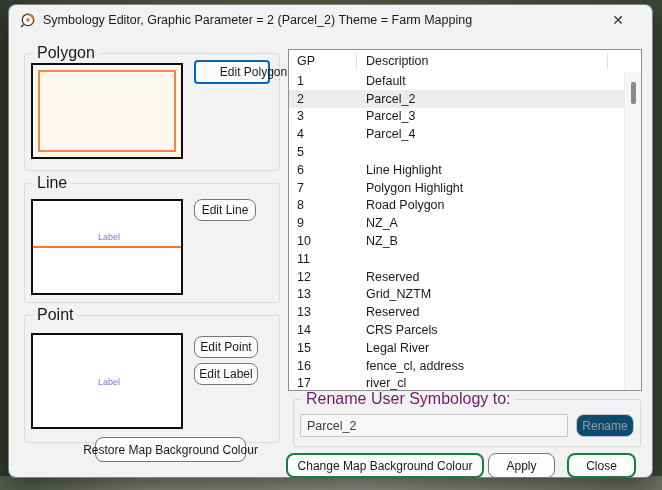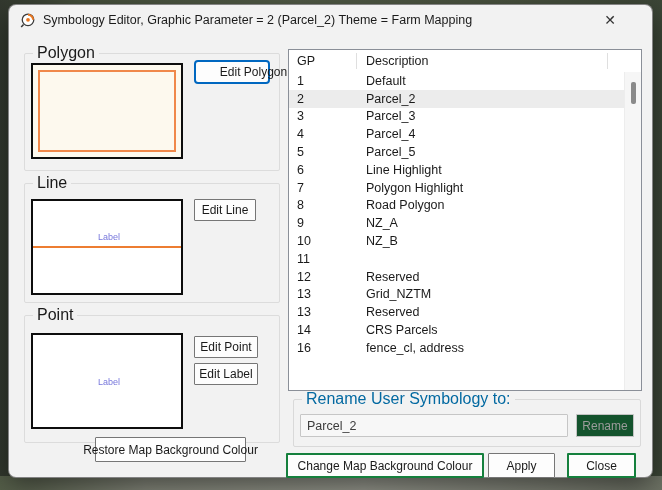--- a/index.html
+++ b/index.html
@@ -23,21 +23,21 @@
   }
 
   
   .dialog {
     position: absolute; left: 8px; top: 4px; width: 645px; height: 474px;
     background: #f2f2f2;
     border: 1px solid rgba(40,40,40,.55);
     border-radius: 8px;
     box-shadow: 0 10px 28px rgba(0,0,0,.5);
   }
-  .titlebar { position: absolute; left: 0; top: 0; right: 16px; height: 30px; padding-left: 21px; }
+  .titlebar { position: absolute; left: 0; top: 0; right: 8px; height: 30px; padding-left: 21px; }
   .app-icon { position: absolute; left: 10px; top: 7px; width: 17px; height: 17px; }
   .title-text {
     position: absolute; left: 34px; top: 0; line-height: 30px;
     font-size: 12.5px; color: #1b1b1b; white-space: nowrap;
   }
   .close-btn {
     position: absolute; right: 12px; top: 4px; width: 28px; height: 22px;
     display: flex; align-items: center; justify-content: center;
     font-size: 14px; color: #333; cursor: pointer; border-radius: 4px;
   }
@@ -67,26 +67,26 @@
   .preview-label-text {
     position: absolute; left: 4px; right: 0; text-align: center;
     font-size: 9px; color: #7878DC;
   }
   .preview-line .preview-label-text { top: calc(50% - 15px); }
   .preview-point .preview-label-text { top: 42px; }
 
   
   .btn {
     position: absolute; display: flex; align-items: center; justify-content: center;
-    background: #fdfdfd; border: 1px solid #767676; border-radius: 1px;
+    background: #fdfdfd; border: 1px solid #767676; border-radius: 8px;
     font-size: 12px; color: #1a1a1a; cursor: pointer; white-space: nowrap;
   }
   .btn-focus { border: 2px solid #0067C0; border-radius: 4px; }
   .btn-default { border: 2px solid #15803d; }
-  .btn-disabled { background: #14532d; border-color: #c3c3c3; color: #9b9b9b; cursor: default; }
+  .btn-disabled { background: #0c4a6e; border-color: #c3c3c3; color: #9b9b9b; cursor: default; }
 
   .btn-edit-polygon { left: 185px; top: 55px;  width: 76px; height: 24px; padding-left: 43px; }
   .btn-edit-line    { left: 185px; top: 194px; width: 62px; height: 22px; }
   .btn-edit-point   { left: 185px; top: 331px; width: 64px; height: 22px; }
   .btn-edit-label   { left: 185px; top: 358px; width: 64px; height: 22px; }
 
   .btn-restore { left: 86px;  top: 432px; width: 151px; height: 25px; }
   .btn-change  { left: 277px; top: 448px; width: 198px; height: 25px; }
   .btn-apply   { left: 479px; top: 448px; width: 67px;  height: 25px; }
   .btn-close   { left: 558px; top: 448px; width: 69px;  height: 25px; }
@@ -114,21 +114,21 @@
     position: absolute; right: 0; top: 22px; bottom: 0; width: 17px;
     background: #f6f6f6; border-left: 1px solid #ededed; cursor: default;
   }
   .lv-scroll-thumb {
     position: absolute; left: 6px; top: 10px; width: 5px; height: 22px;
     background: #8a8a8a; border-radius: 2px; cursor: pointer;
   }
 
   
   .grp-rename { left: 284px; top: 394px; width: 348px; height: 48px; border-color: #d9d9d9; }
-  .grp-rename .grp-label { color: #0369a1; }
+  .grp-rename .grp-label { color: #701a75; }
   .rename-input {
     position: absolute; left: 6px; top: 14px; width: 268px; height: 23px;
     background: #f7f7f7; border: 1px solid #c6c6c6; border-radius: 1px;
     font-family: "Liberation Sans", "DejaVu Sans", sans-serif;
     font-size: 12.5px; color: #3c3c3c; padding: 0 6px; outline: none;
   }
   .btn-rename { left: 282px; top: 14px; width: 58px; height: 23px; }
 </style>
 </head>
 <body>
@@ -197,21 +197,20 @@
     <span class="col-desc">Parcel_3</span>
   </div>
 
   <div class="lv-row">
     <span class="col-gp">4</span>
     <span class="col-desc">Parcel_4</span>
   </div>
 
   <div class="lv-row">
     <span class="col-gp">5</span>
-    <span class="col-desc">Parcel_5</span>
   </div>
 
   <div class="lv-row">
     <span class="col-gp">6</span>
     <span class="col-desc">Line Highlight</span>
   </div>
 
   <div class="lv-row">
     <span class="col-gp">7</span>
     <span class="col-desc">Polygon Highlight</span>
@@ -249,26 +248,34 @@
   <div class="lv-row">
     <span class="col-gp">13</span>
     <span class="col-desc">Reserved</span>
   </div>
 
   <div class="lv-row">
     <span class="col-gp">14</span>
     <span class="col-desc">CRS Parcels</span>
   </div>
 
+  <div class="lv-row">
+    <span class="col-gp">15</span>
+    <span class="col-desc">Legal River</span>
+  </div>
 
   <div class="lv-row">
     <span class="col-gp">16</span>
     <span class="col-desc">fence_cl, address</span>
   </div>
 
+  <div class="lv-row">
+    <span class="col-gp">17</span>
+    <span class="col-desc">river_cl</span>
+  </div>
 
 </div>
     <div class="lv-scrollbar">
       <div class="lv-scroll-thumb"></div>
     </div>
   </div>
 
   <div class="grp grp-rename">
     <span class="grp-label">Rename User Symbology to:</span>
     <input class="rename-input" type="text" value="Parcel_2" style="">

